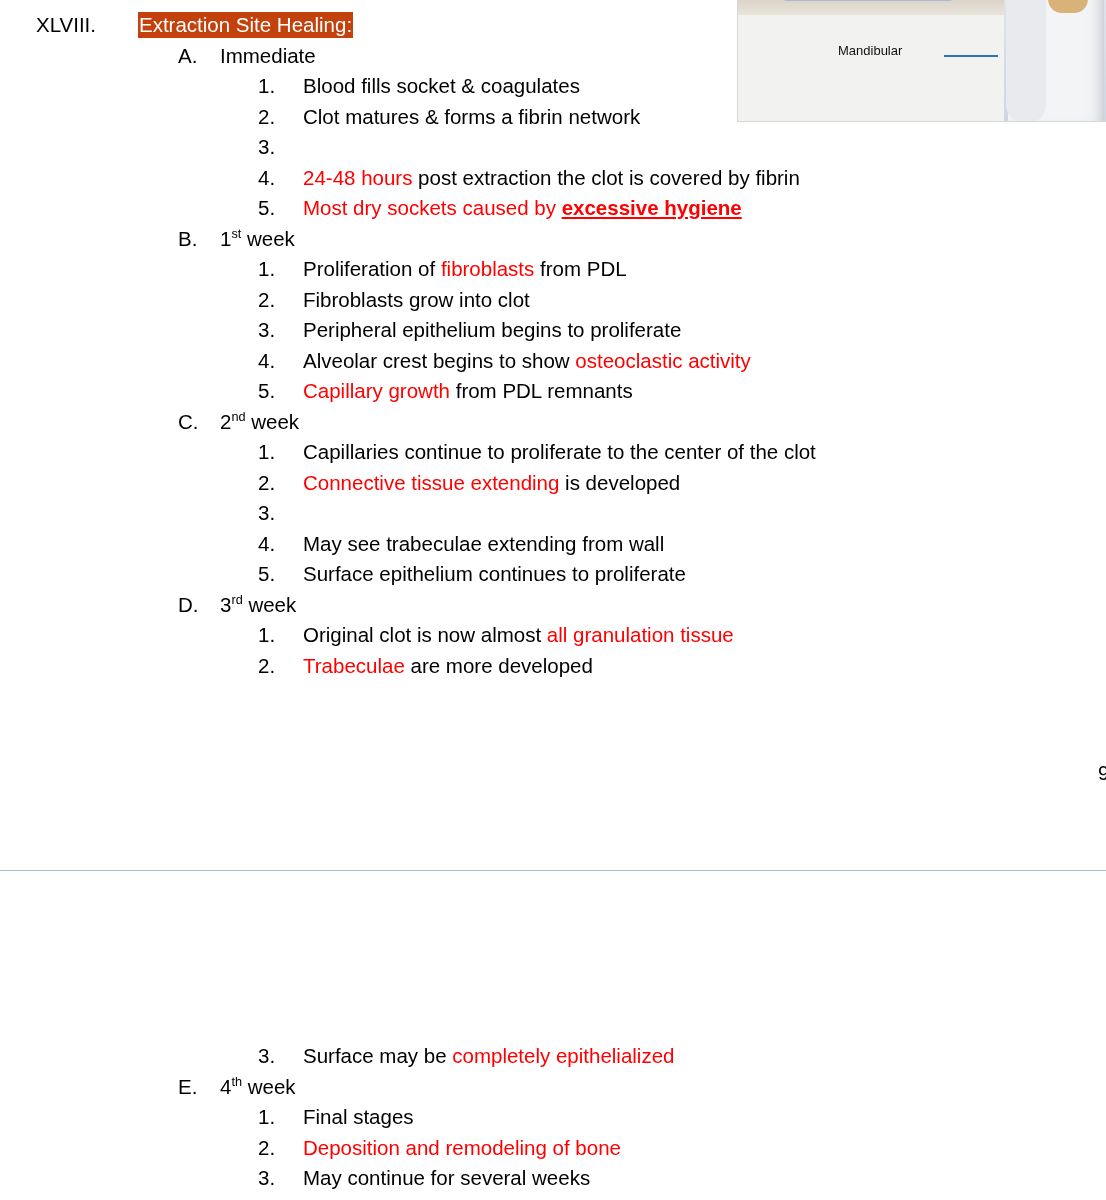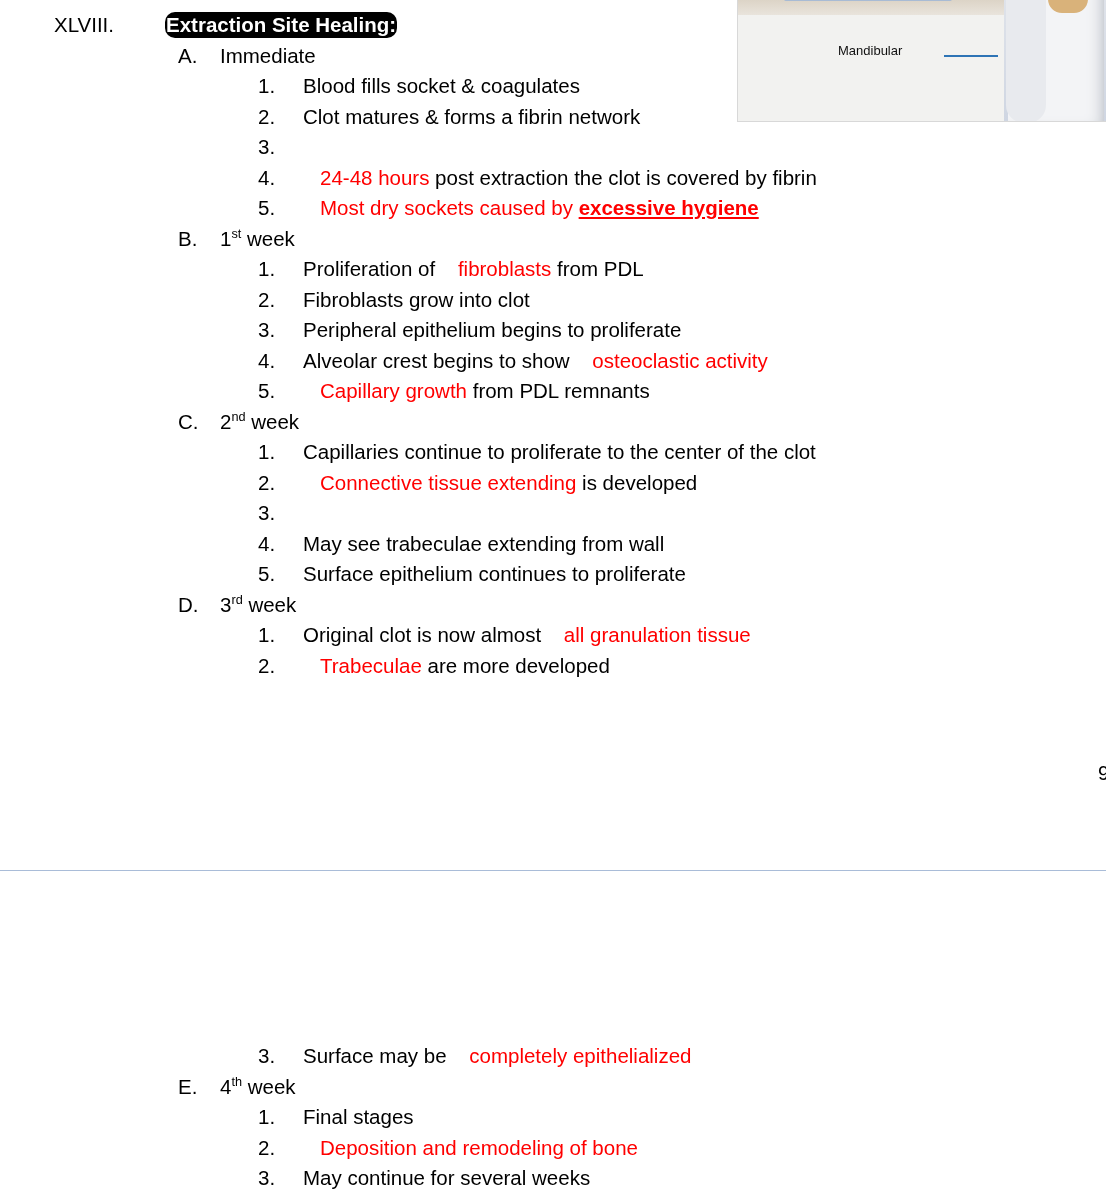--- a/index.html
+++ b/index.html
@@ -33,42 +33,41 @@
   }
 
   .row {
     display: flex;
     align-items: baseline;
     font-size: 20.5px;
     line-height: 30.5px;
     white-space: nowrap;
   }
 
-  .lvl0 { padding-left: 54px; gap: 9px; }
+  .lvl0 { padding-left: 36px; }
   .lvl1 { padding-left: 178px; }
   .lvl2 { padding-left: 258px; }
 
   .marker {
     flex: none;
     text-align: left;
   }
   .lvl0 > .marker { width: 102px; }
   .lvl1 > .marker { width: 42px; }
   .lvl2 > .marker { width: 45px; }
 
   .txt { flex: none; }
 
   .hl {
-    background: #000000;
+    background: #c2410c;
     color: #ffffff;
-    font-weight: bold;
+    font-weight: normal;
     padding: 1px 1px 2px 1px;
-    border-radius: 10px;
-  }
-  .red { color: #ff0000; margin-left: 17px; }
+  }
+  .red { color: #ff0000; }
   .red-b-u {
     color: #ff0000;
     font-weight: bold;
     text-decoration: underline;
   }
   sup {
     font-size: 0.62em;
     vertical-align: super;
     line-height: 0;
     text-align: center;

